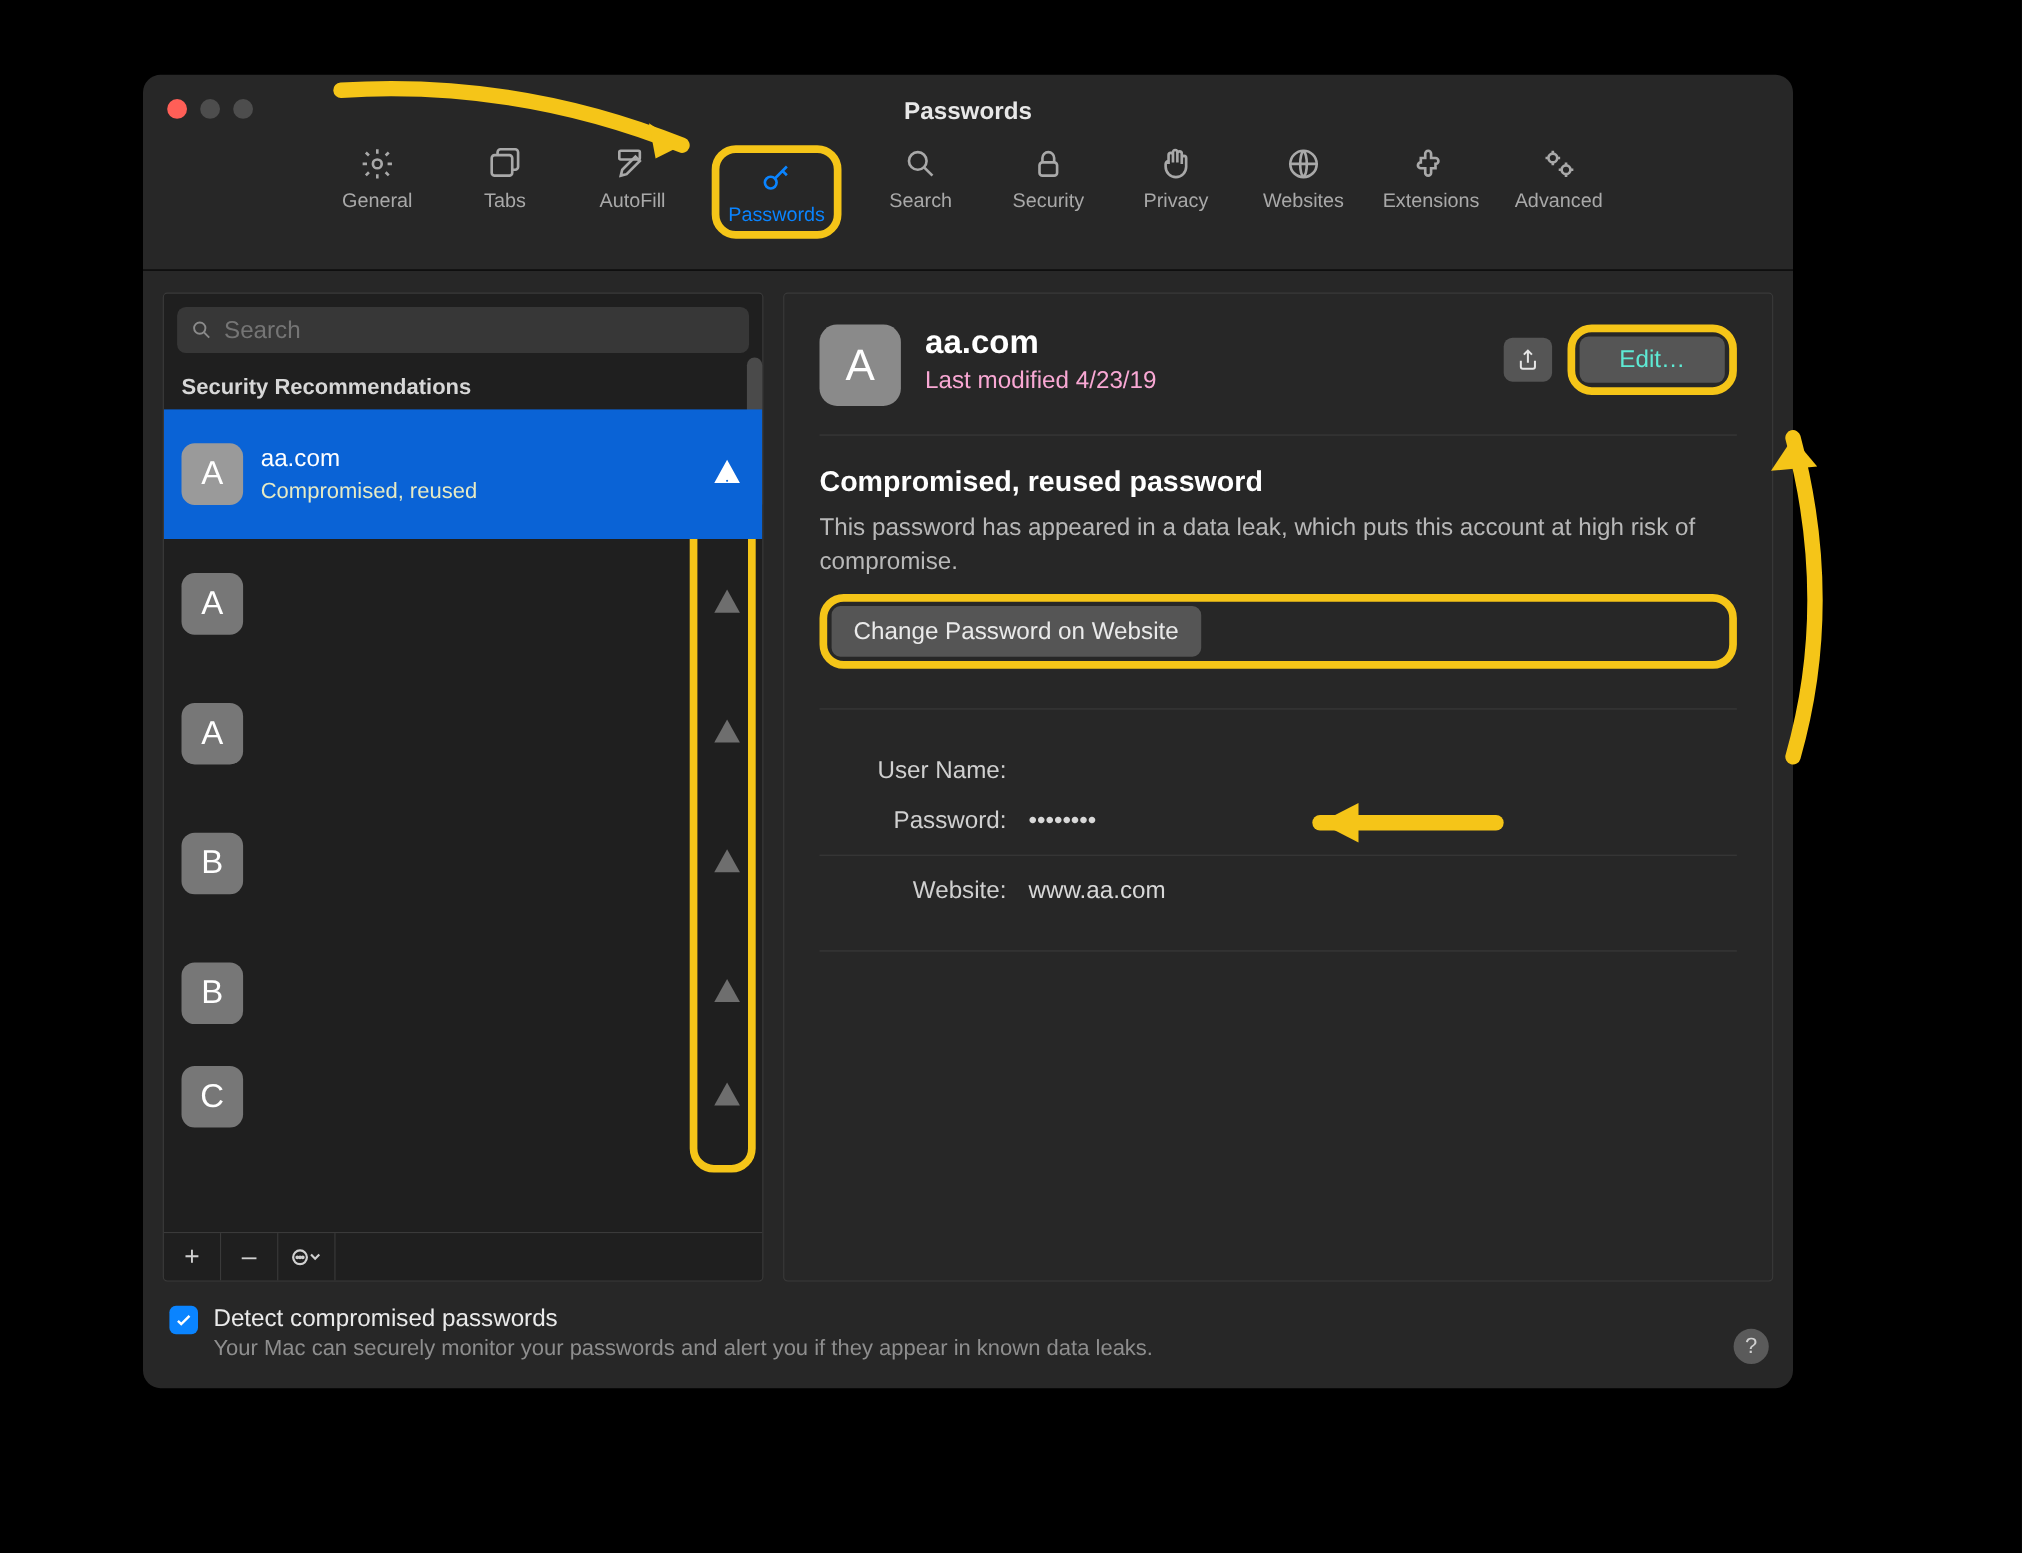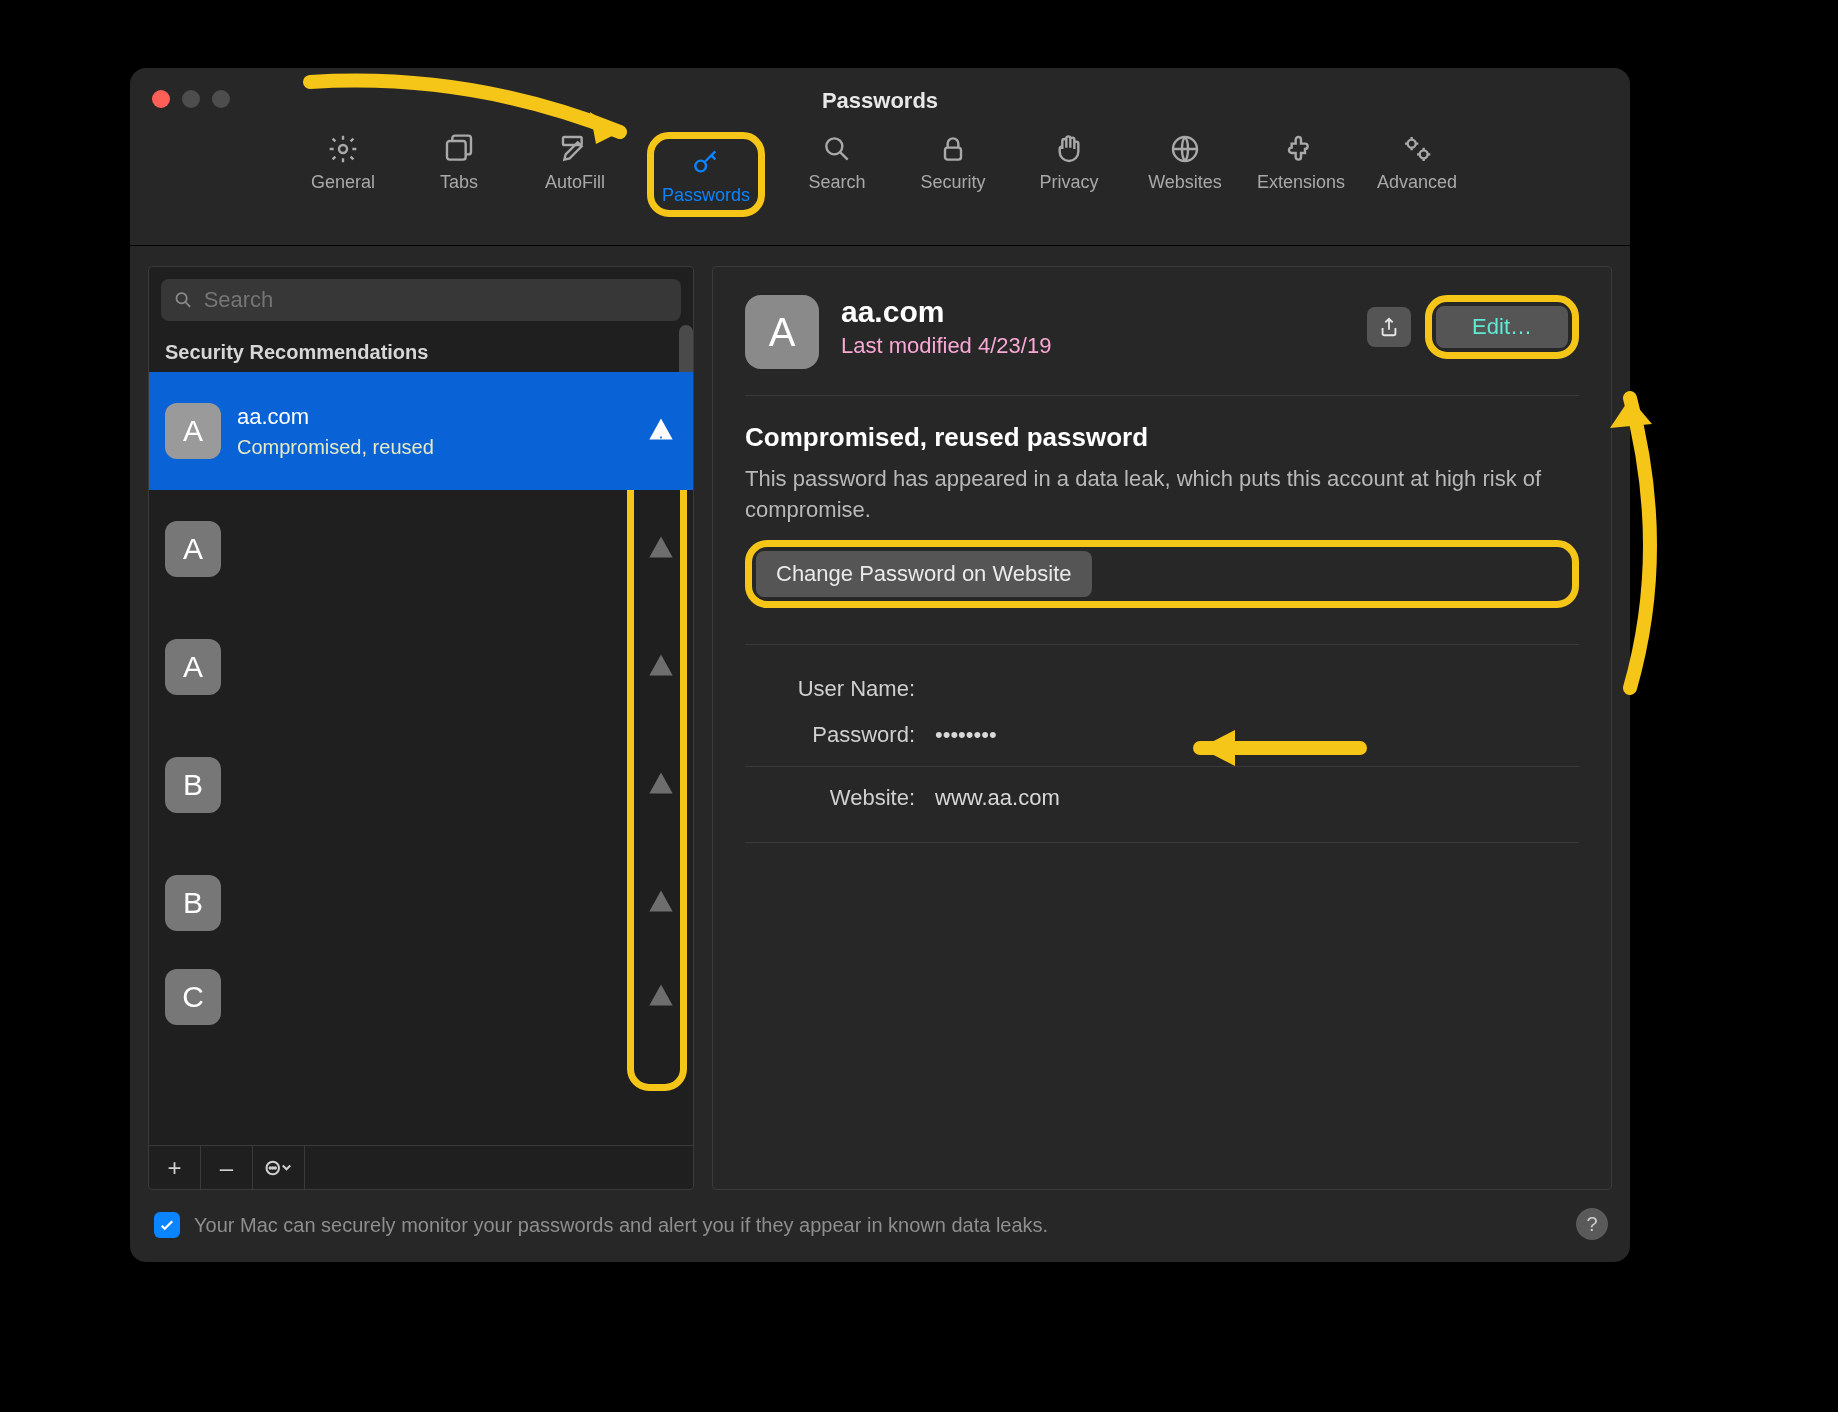--- a/index.html
+++ b/index.html
@@ -75,21 +75,21 @@
   .dmod{ color:#f9a8d4; font-size:22px; margin-top:4px;}
   .hdr-actions{ margin-left:auto; display:flex; gap:14px; align-items:center; }
   .iconbtn{ width:44px; height:40px; background:#555; border-radius:8px; display:flex; align-items:center; justify-content:center; cursor:pointer;}
   .iconbtn svg{ width:22px; height:22px; stroke:#e6e6e6; fill:none; stroke-width:2;}
   .editbtn{ background:#555; color:#5eead4; padding:8px 36px; border-radius:8px; font-size:22px; cursor:pointer; border:none;}
   .edit-wrap{ padding:4px; }
   .sec-title{ color:#fff; font-size:26px; font-weight:600; margin-top:26px; }
   .sec-body{ color:#b8b8b8; font-size:22px; line-height:1.4; margin-top:11px; }
   .chg-wrap{ margin-top:14px; display:inline-block; padding:4px;}
   .chgbtn{ background:#555; color:#eaeaea; font-size:22px; padding:10px 20px; border:none; border-radius:8px; cursor:pointer;}
-  .kv{ margin-top:36px; padding:21px 0; border-top:1px solid #3a3a3a; border-bottom:1px solid #3a3a3a; }
+  .kv{ margin-top:36px; padding:32px 0; border-top:1px solid #3a3a3a; border-bottom:1px solid #3a3a3a; }
   .kvrow{ display:flex; padding:10px 0; font-size:22px; }
   .kvrow .k{ width:170px; text-align:right; color:#d0d0d0; margin-right:20px;}
   .kvrow .v{ color:#d8d8d8; }
   .kvsep{ border-top:1px solid #3a3a3a; margin:8px 0;}
   .footer{ padding:20px 24px 24px; display:flex; align-items:flex-start; gap:14px; }
   .chk{ width:26px; height:26px; background:#0a84ff; border-radius:6px; display:flex; align-items:center; justify-content:center; flex-shrink:0; margin-top:2px;}
   .chk svg{ width:18px; height:18px; stroke:#fff; stroke-width:3; fill:none;}
   .ftxt .t{ color:#eaeaea; font-size:22px; font-weight:500;}
   .ftxt .s{ color:#8e8e8e; font-size:20px; margin-top:4px;}
   .help{ position:absolute; right:22px; bottom:22px; width:32px; height:32px; border-radius:50%; background:#5a5a5a; color:#d0d0d0; display:flex; align-items:center; justify-content:center; font-size:20px; cursor:pointer;}
@@ -321,20 +321,21 @@
     </div>
   </div>
 
   <div class="footer">
     <div class="chk">
       <svg viewBox="0 0 24 24">
           <path d="M5 13l4 4 10-10"></path>
         </svg>
     </div>
     <div class="ftxt">
+      <div class="t">Detect compromised passwords</div>
       <div class="s">Your Mac can securely monitor your passwords and alert you if they appear in known data leaks.</div>
     </div>
   </div>
 
   <div class="help">?</div>
 
   <div class="arrow" style="left:160px; top:-6px;">
     <svg width="380" height="120">
         <path d="M20 20 Q 180 10 330 70"></path>
         <polygon points="330,70 300,50 306,82"></polygon>

